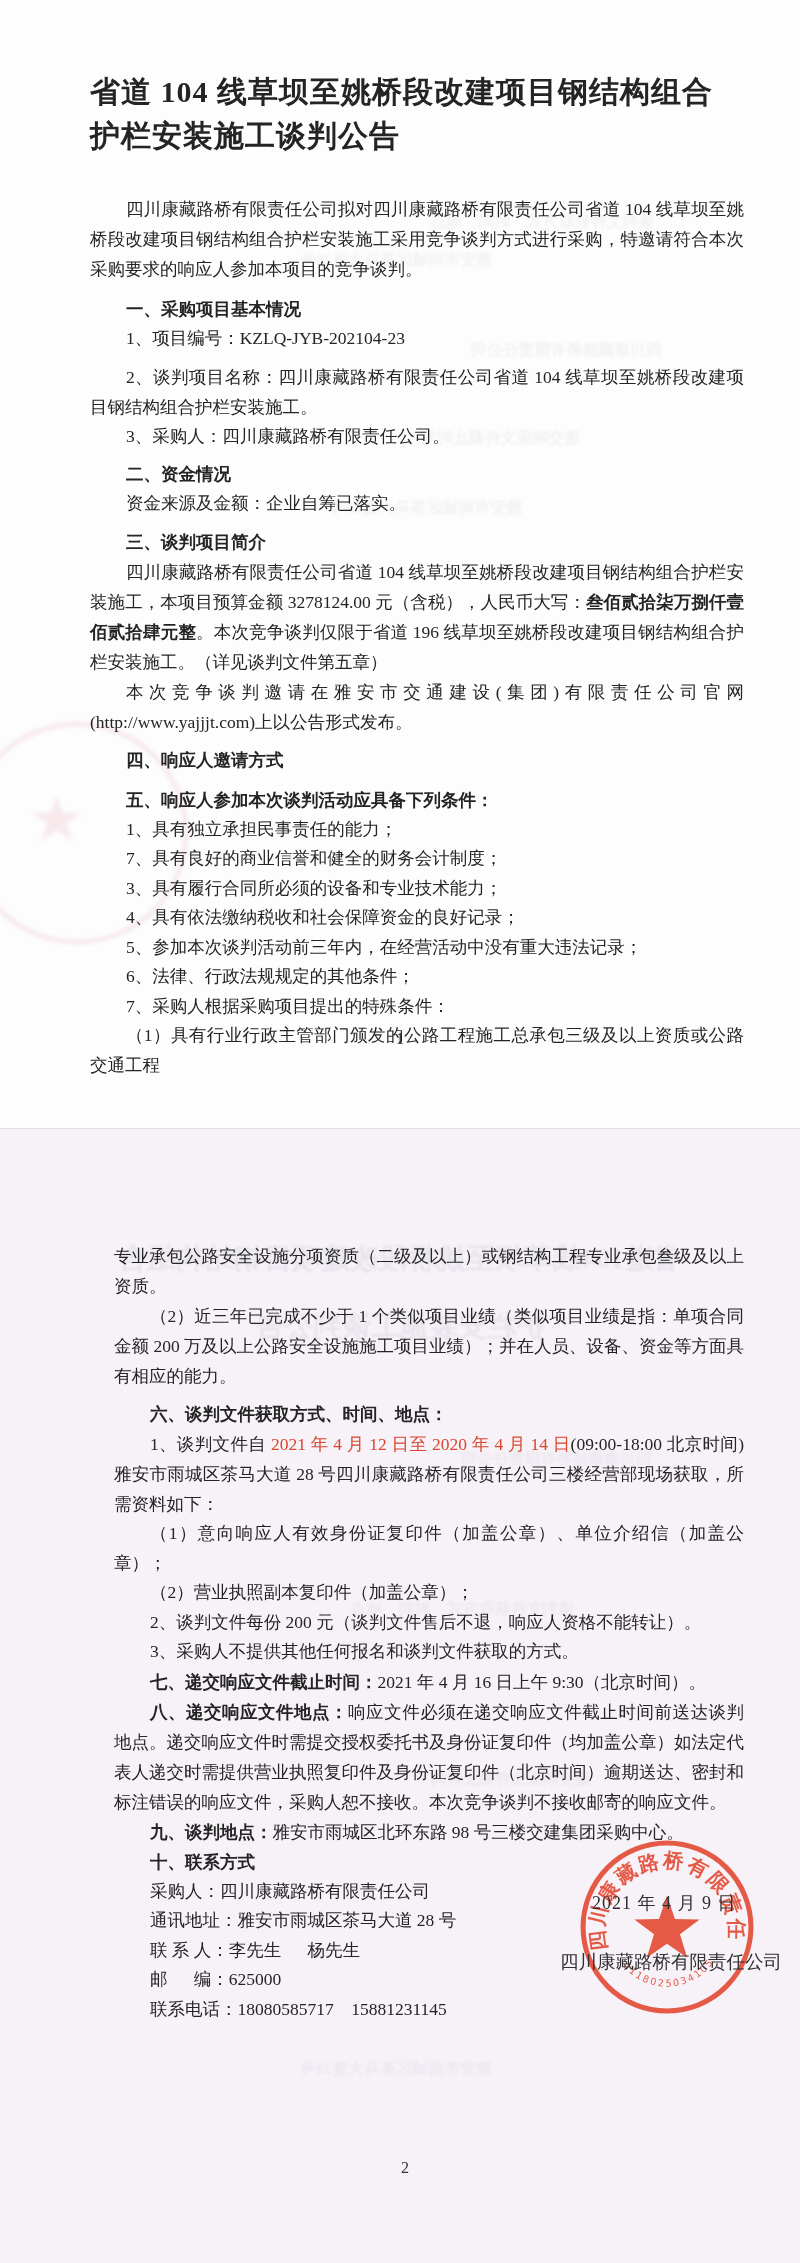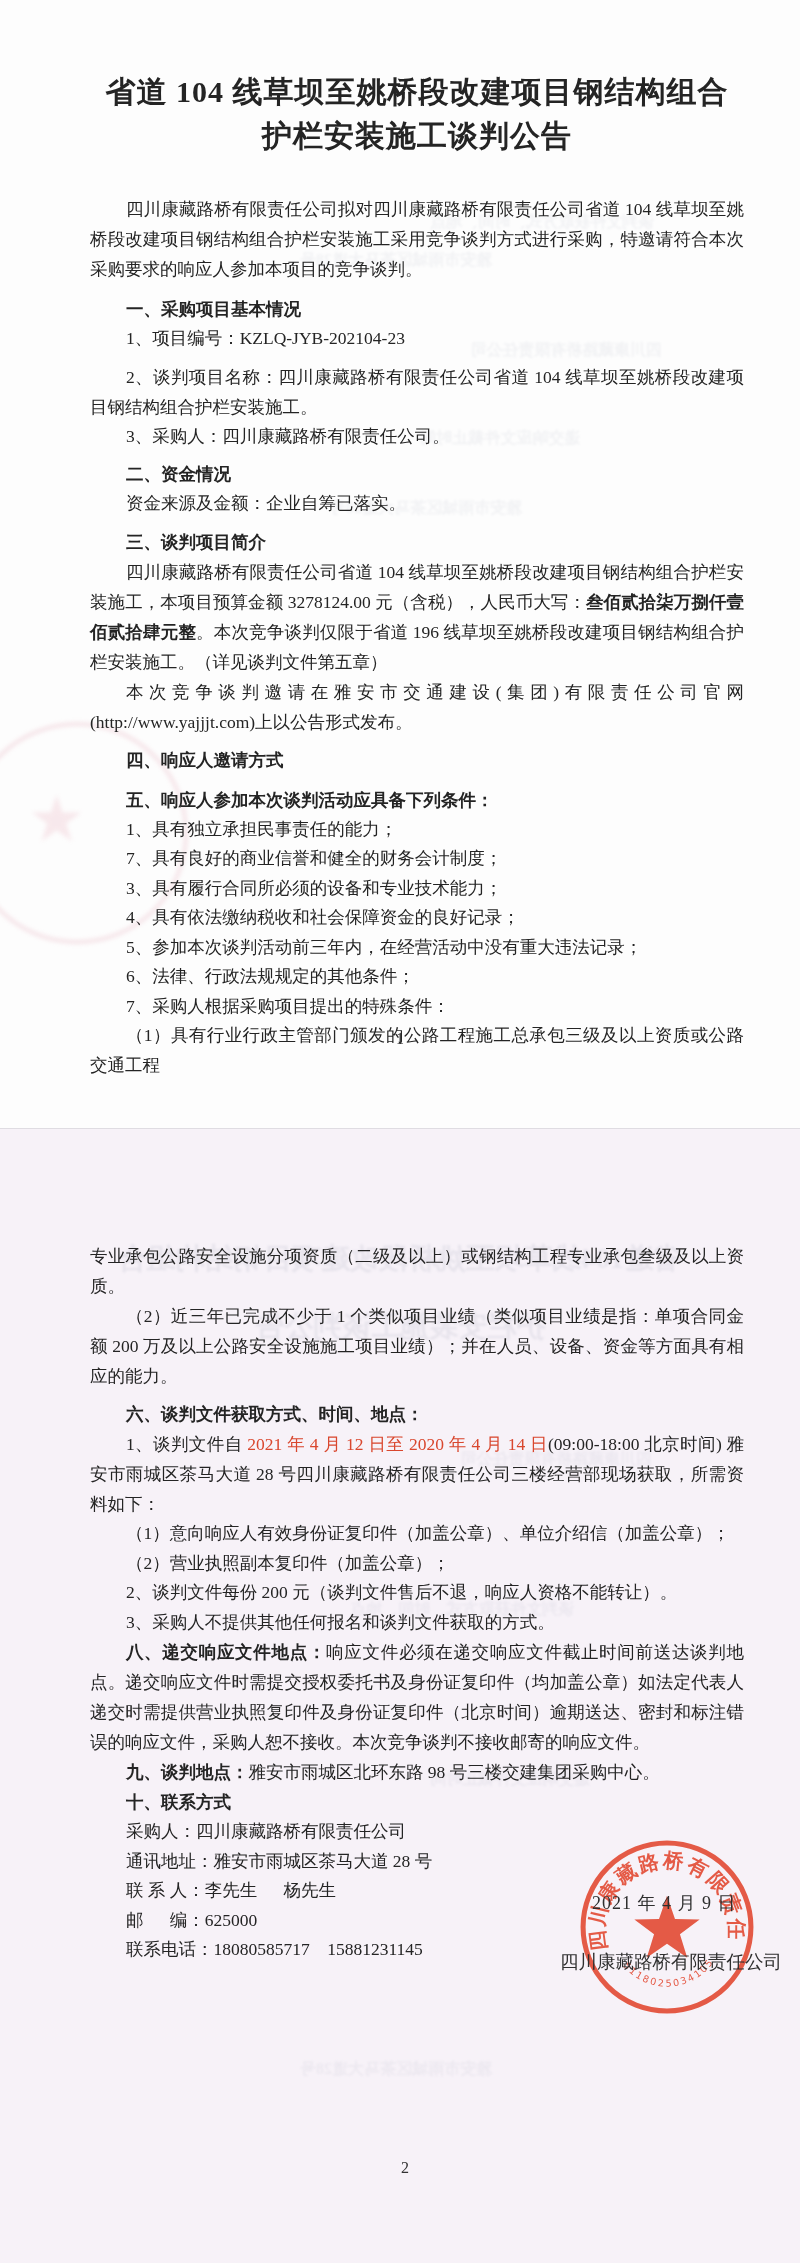--- a/index.html
+++ b/index.html
@@ -1,21 +1,21 @@
 <!DOCTYPE html>
 <html><head>
 <meta charset="utf-8">
 <style>
   html,body{margin:0;padding:0;background:#ffffff;}
   .doc{width:800px;position:relative;font-family:"Liberation Serif","DejaVu Serif",serif;color:#242424;}
   .page{position:relative;width:800px;overflow:hidden;}
   .page1{height:1128px;background:#fdfdfd;border-bottom:1px solid #dfdce2;}
   .page2{height:1134px;background:#f7f2f8;}
   .content{position:relative;padding:0 56px 0 90px;z-index:2;}
-  .title{font-size:30px;font-weight:bold;text-align:center;line-height:44px;padding-top:70px;letter-spacing:1px;}
+  .title{font-size:30px;font-weight:bold;line-height:44px;padding-top:70px;letter-spacing:1px;}
   .p{margin:0;font-size:17.5px;line-height:30px;text-align:justify;}
   .li{margin:0;font-size:17.5px;line-height:29.5px;text-align:justify;}
   .ind{text-indent:2.05em;}
   .h{font-weight:bold;} .mt8{margin-top:8px;} .mt10{margin-top:10px;} .mt24{margin-top:36px;}
   .u{text-underline-offset:3px;}
   .red{color:#d9472e;}
   .pre{white-space:pre-wrap;}
   .pnum{position:absolute;left:0;right:0;text-align:center;font-size:16px;color:#333;z-index:2;}
   
   .ghost{position:absolute;color:#8d93a8;white-space:nowrap;pointer-events:none;transform:scaleX(-1);filter:blur(1.3px);font-weight:bold;z-index:1;}
@@ -81,31 +81,32 @@
 
   <div class="page page2">
 
     <div class="ghost g-big" style="top:110px;">省道104线草坝至姚桥段改建项目钢结构组合</div>
     <div class="ghost g-big" style="top:178px;">护栏安装施工谈判公告</div>
     <div class="ghost g-sm" style="top:320px;left:460px;">四川康藏路桥有限责任公司</div>
     <div class="ghost g-sm" style="top:470px;left:350px;">谈判文件获取方式、时间、地点</div>
     <div class="ghost g-sm" style="top:640px;left:430px;">递交响应文件截止时间</div>
     <div class="ghost g-sm" style="top:930px;left:300px;">雅安市雨城区茶马大道28号</div>
 
-    <div class="content" style="padding-top:112px;">
+    <div class="content" style="padding-top:112px;margin-left:24px;">
       <p class="p">专业承包公路安全设施分项资质（二级及以上）或钢结构工程专业承包叁级及以上资质。</p>
       <p class="p ind">（2）近三年已完成不少于 1 个类似项目业绩（类似项目业绩是指：单项合同金额 200 万及以上公路安全设施施工项目业绩）；并在人员、设备、资金等方面具有相应的能力。</p>
 
       <p class="p ind h mt8">六、谈判文件获取方式、时间、地点：</p>
       <p class="p ind"><span>1、谈判文件自 </span><span class="red">2021 年 4 月 12 日至 2020 年 4 月 14 日</span><span>(09:00-18:00 北京时间) 雅安市雨城区茶马大道 28 号四川康藏路桥有限责任公司三楼经营部现场获取，所需资料如下：</span></p>
       <p class="li ind">（1）意向响应人有效身份证复印件（加盖公章）、单位介绍信（加盖公章）；</p>
       <p class="li ind">（2）营业执照副本复印件（加盖公章）；</p>
       <p class="li ind">2、谈判文件每份 200 元（谈判文件售后不退，响应人资格不能转让）。</p>
       <p class="li ind">3、采购人不提供其他任何报名和谈判文件获取的方式。</p>
 
+      <p class="p ind"><b>七、递交响应文件截止时间：</b><span>2021 年 4 月 16 日上午 9:30（北京时间）。</span></p>
 
       <p class="p ind"><b>八、递交响应文件地点：</b><span>响应文件必须在递交响应文件截止时间前送达谈判地点。递交响应文件时需提交授权委托书及身份证复印件（均加盖公章）如法定代表人递交时需提供营业执照复印件及身份证复印件（北京时间）逾期送达、密封和标注错误的响应文件，采购人恕不接收。本次竞争谈判不接收邮寄的响应文件。</span></p>
 
       <p class="p ind"><b>九、谈判地点：</b><span>雅安市雨城区北环东路 98 号三楼交建集团采购中心。</span></p>
 
       <p class="p ind h">十、联系方式</p>
       <p class="li ind pre">采购人：四川康藏路桥有限责任公司</p>
       <p class="li ind pre">通讯地址：雅安市雨城区茶马大道 28 号</p>
       <p class="li ind pre">联 系 人：李先生      杨先生</p>
       <p class="li ind pre">邮      编：625000</p>

